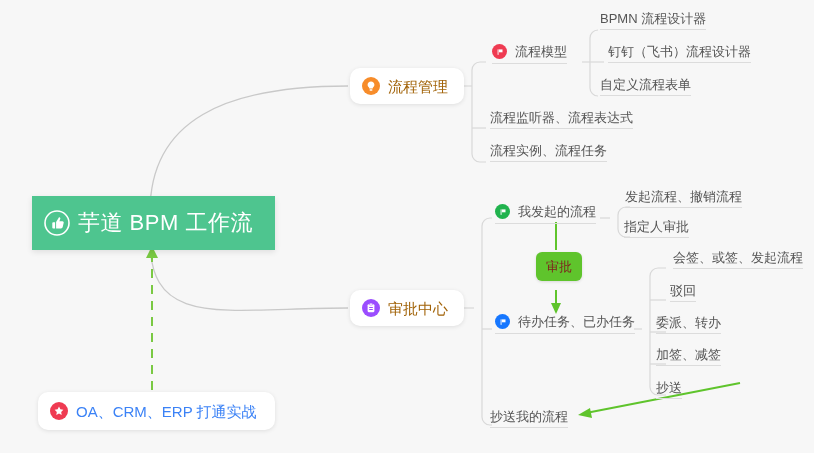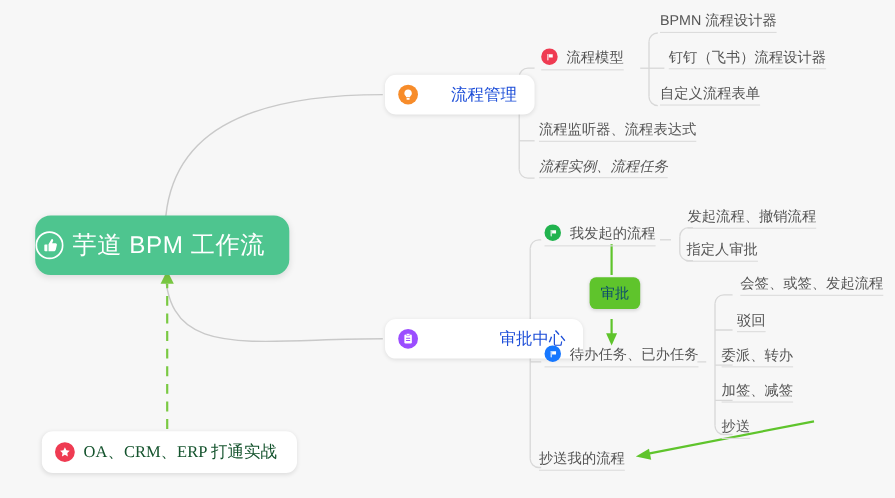--- a/index.html
+++ b/index.html
@@ -24,83 +24,83 @@
     background:#ffffff;
     border-radius:10px;
     box-shadow:0 1px 4px rgba(0,0,0,.10);
     padding:9px 16px 9px 12px;
   }
 
   
   #root-node{
     left:32px;top:196px;
     background:#4ec58f;
-    border-radius:14px;
-    padding:14px 22px 14px 0;
+    border-radius:0;
+    padding:14px 22px 14px 12px;
     box-shadow:0 2px 6px rgba(0,0,0,.10);
   }
   #root-node .label{
     color:#ffffff;font-size:22px;letter-spacing:.5px;
   }
 
   .label{color:#4a4a4a;font-size:14px;line-height:1;}
 
   
   .ico{
     flex:0 0 auto;display:inline-flex;align-items:center;justify-content:center;
     border-radius:50%;margin-right:8px;
   }
   .ico-lg{width:26px;height:26px;}
   .ico-md{width:18px;height:18px;}
   .ico-sm{width:15px;height:15px;}
   .ico svg{display:block;}
 
   
   #cat-liucheng{left:350px;top:68px;}
-  #cat-shenpi{left:350px;top:290px;gap:44px;}
-  #cat-liucheng .label,#cat-shenpi .label{font-size:15px;color:#1d4ed8;margin-left:22px;}
+  #cat-shenpi{left:350px;top:290px;}
+  #cat-liucheng .label,#cat-shenpi .label{font-size:15px;color:#a16207;}
 
   
   .leaf{
     position:absolute;
     display:flex;align-items:center;
     white-space:nowrap;
     padding-bottom:5px;
     box-sizing:border-box;
   }
   .leaf .txt{color:#555;font-size:13px;line-height:1;}
 
   
   #lf-model{left:492px;top:44px;justify-content:space-between;}
   #lf-bpmn{left:600px;top:12px;}
   #lf-dingtalk{left:608px;top:45px;}
   #lf-form{left:600px;top:78px;}
   #lf-listener{left:490px;top:111px;}
-  #lf-instance{left:490px;top:144px;font-style:italic;}
+  #lf-instance{left:490px;top:144px;}
 
   
   #lf-mine{left:495px;top:204px;}
   #lf-start{left:625px;top:190px;}
   #lf-assign{left:624px;top:220px;}
   #lf-todo{left:495px;top:314px;text-align:right;}
   #lf-huiqian{left:673px;top:251px;}
   #lf-bohui{left:670px;top:284px;}
   #lf-weipai{left:656px;top:316px;justify-content:flex-end;}
   #lf-jiaqian{left:656px;top:348px;text-align:center;}
   #lf-chaosong{left:656px;top:381px;}
   #lf-chaosongmine{left:490px;top:410px;}
 
   
   #note-node{left:38px;top:392px;padding:10px 18px 10px 12px;}
-  #note-node .label{font-size:15px;color:#14532d;font-family:Liberation Serif, serif;}
+  #note-node .label{font-size:15px;color:#3b82f6;}
 
   
   #badge-shenpi{
     position:absolute;left:536px;top:252px;
-    background:#5fc42c;color:#0c4a6e;
+    background:#5fc42c;color:#7f1d1d;
     font-size:13px;line-height:1;
     padding:8px 10px;border-radius:6px;
     box-shadow:0 1px 3px rgba(0,0,0,.12);
     white-space:nowrap;
   }
 </style>
 </head>
 <body>
 
 <div id="canvas">

